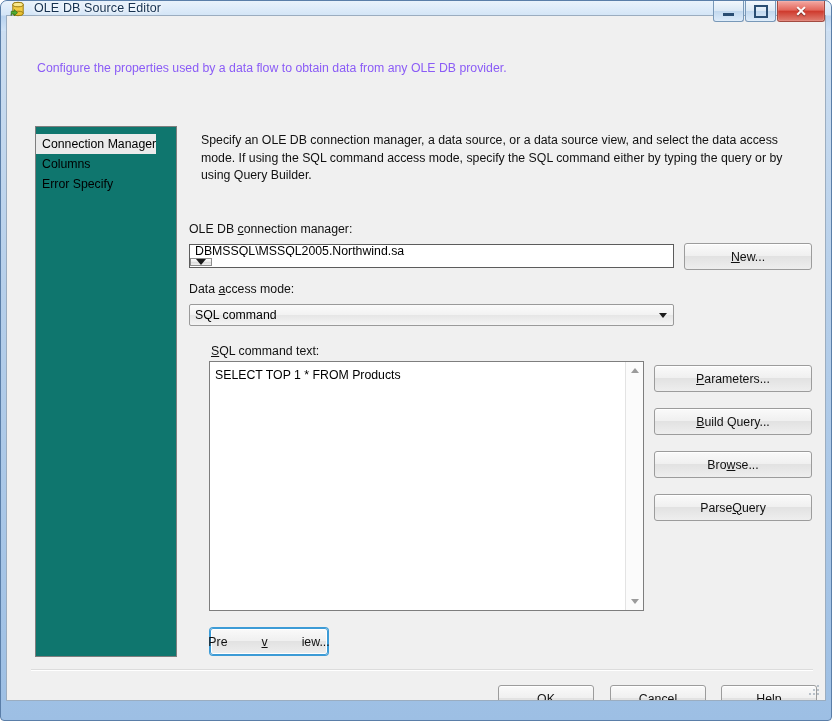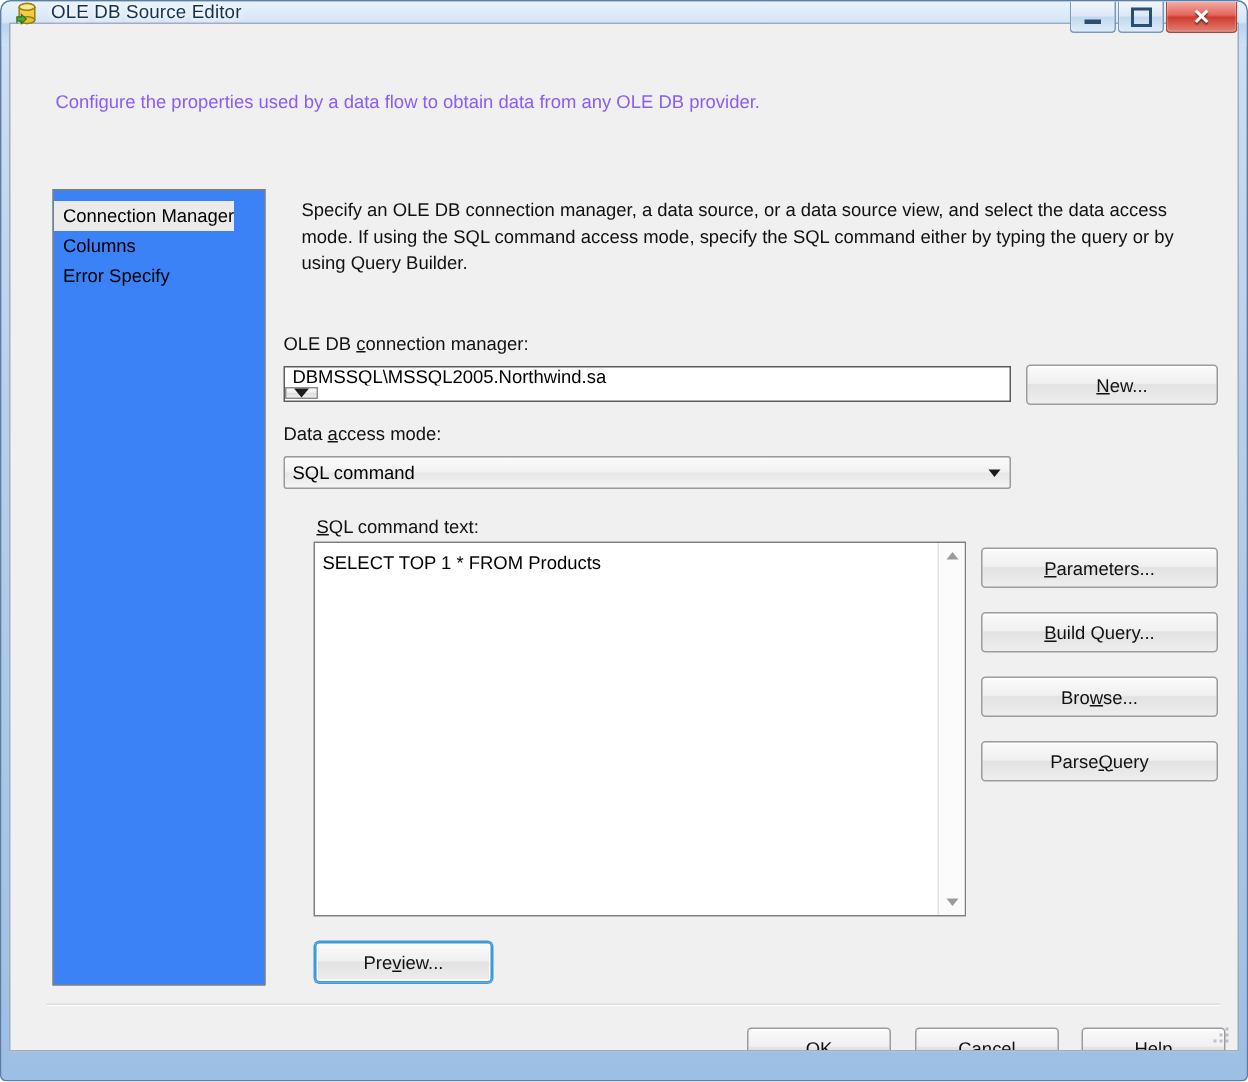--- a/index.html
+++ b/index.html
@@ -110,21 +110,21 @@
     color: #8b5cf6;
   }
 
   
   .sidebar {
     position: absolute;
     left: 28px;
     top: 110px;
     width: 142px;
     height: 531px;
-    background: #3b82f6;
+    background: #0f766e;
     border: 1px solid #7e7e7e;
     box-sizing: border-box;
     padding-top: 7px;
   }
   .side-item {
     font-size: 12.3px;
     color: #000000;
     padding: 1px 0 1px 6px;
     line-height: 18px;
     display: inline-block;
@@ -273,20 +273,21 @@
     border: 1px solid #9c9c9c;
     border-radius: 3px;
     display: flex;
     align-items: center;
     justify-content: center;
     box-shadow: inset 0 1px 0 #ffffff;
   }
   .btn.focus {
     border: 1px solid #3c9bd6;
     box-shadow: 0 0 0 1px #3c9bd6, inset 0 0 0 1px #ffffff;
+    gap: 34px;
   }
 
   .separator {
     position: absolute;
     left: 24px;
     top: 653px;
     width: 782px;
     height: 1px;
     background: #dcdcdc;
     border-bottom: 1px solid #ffffff;

